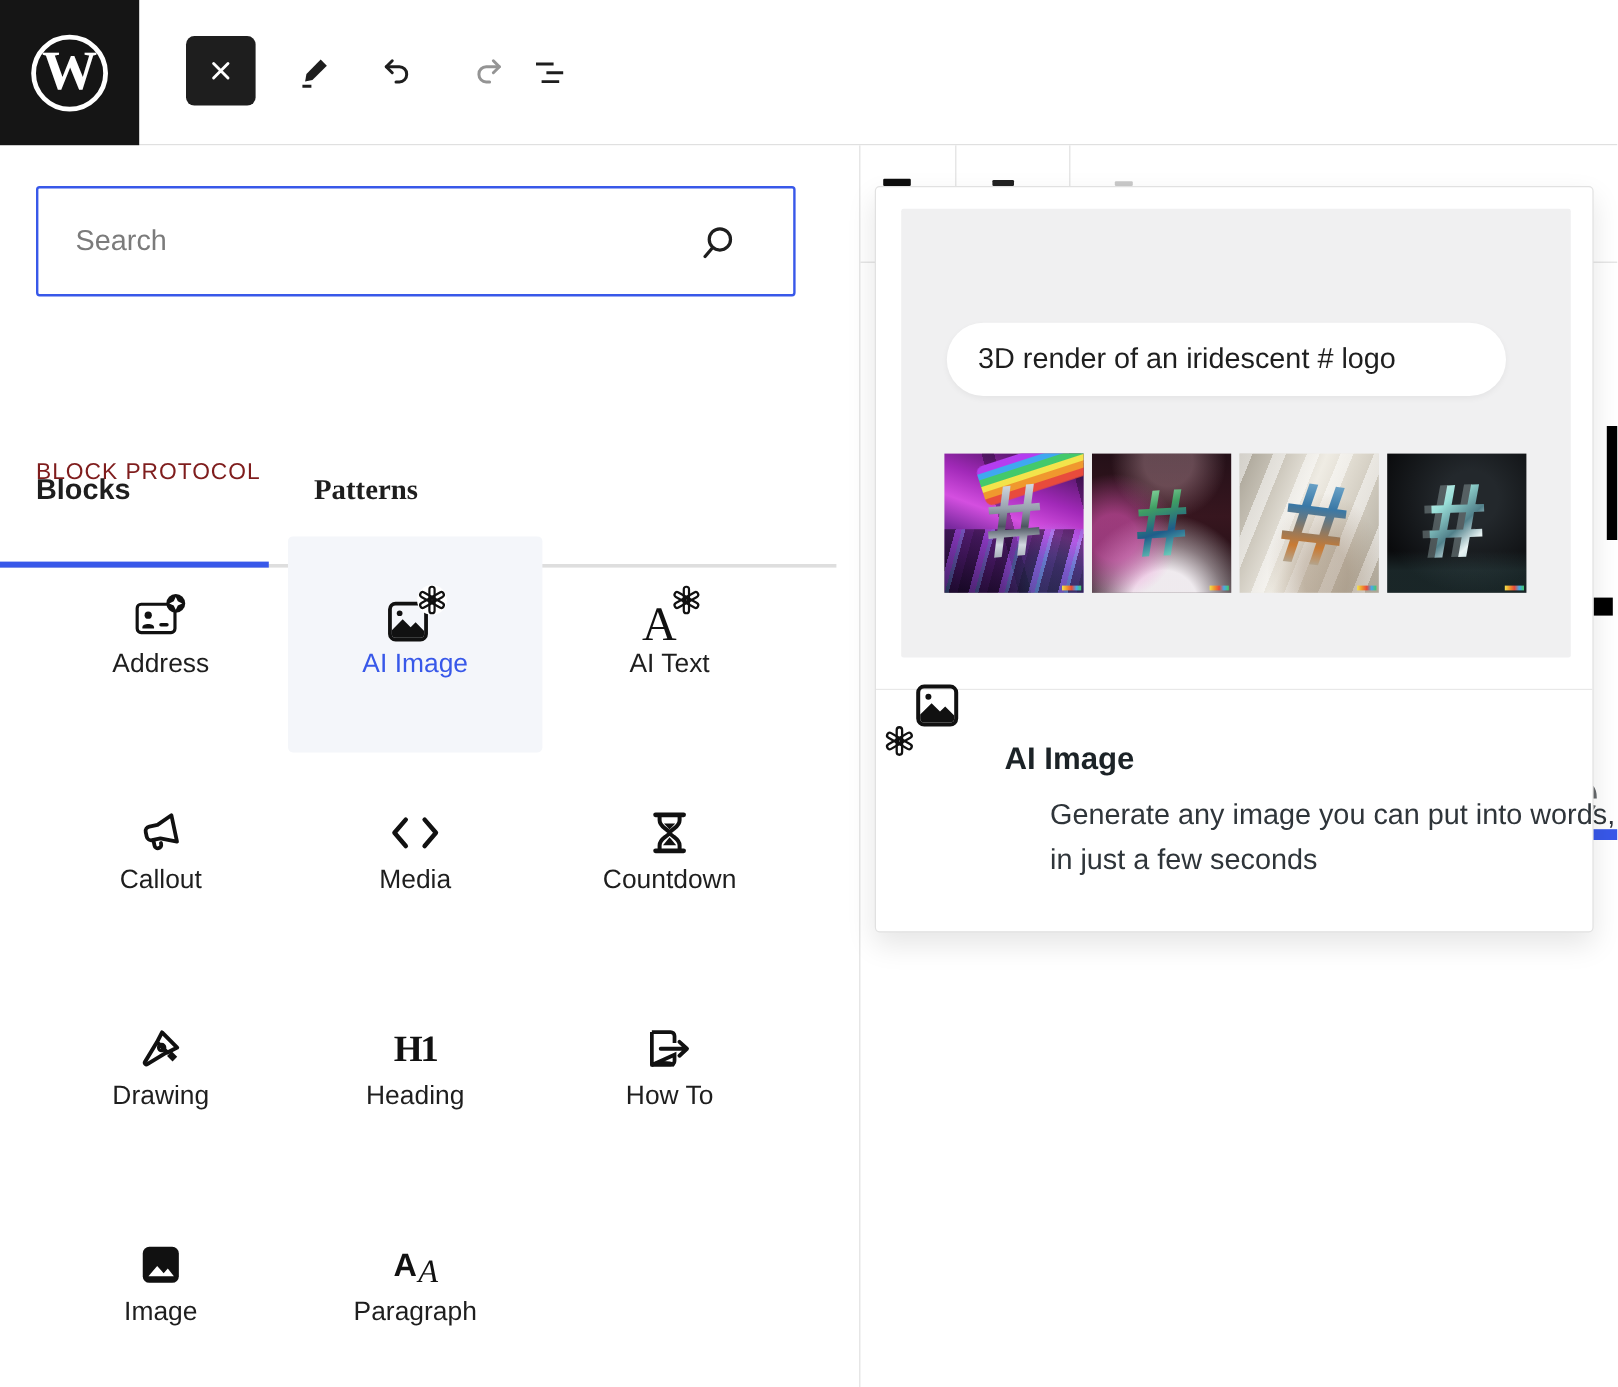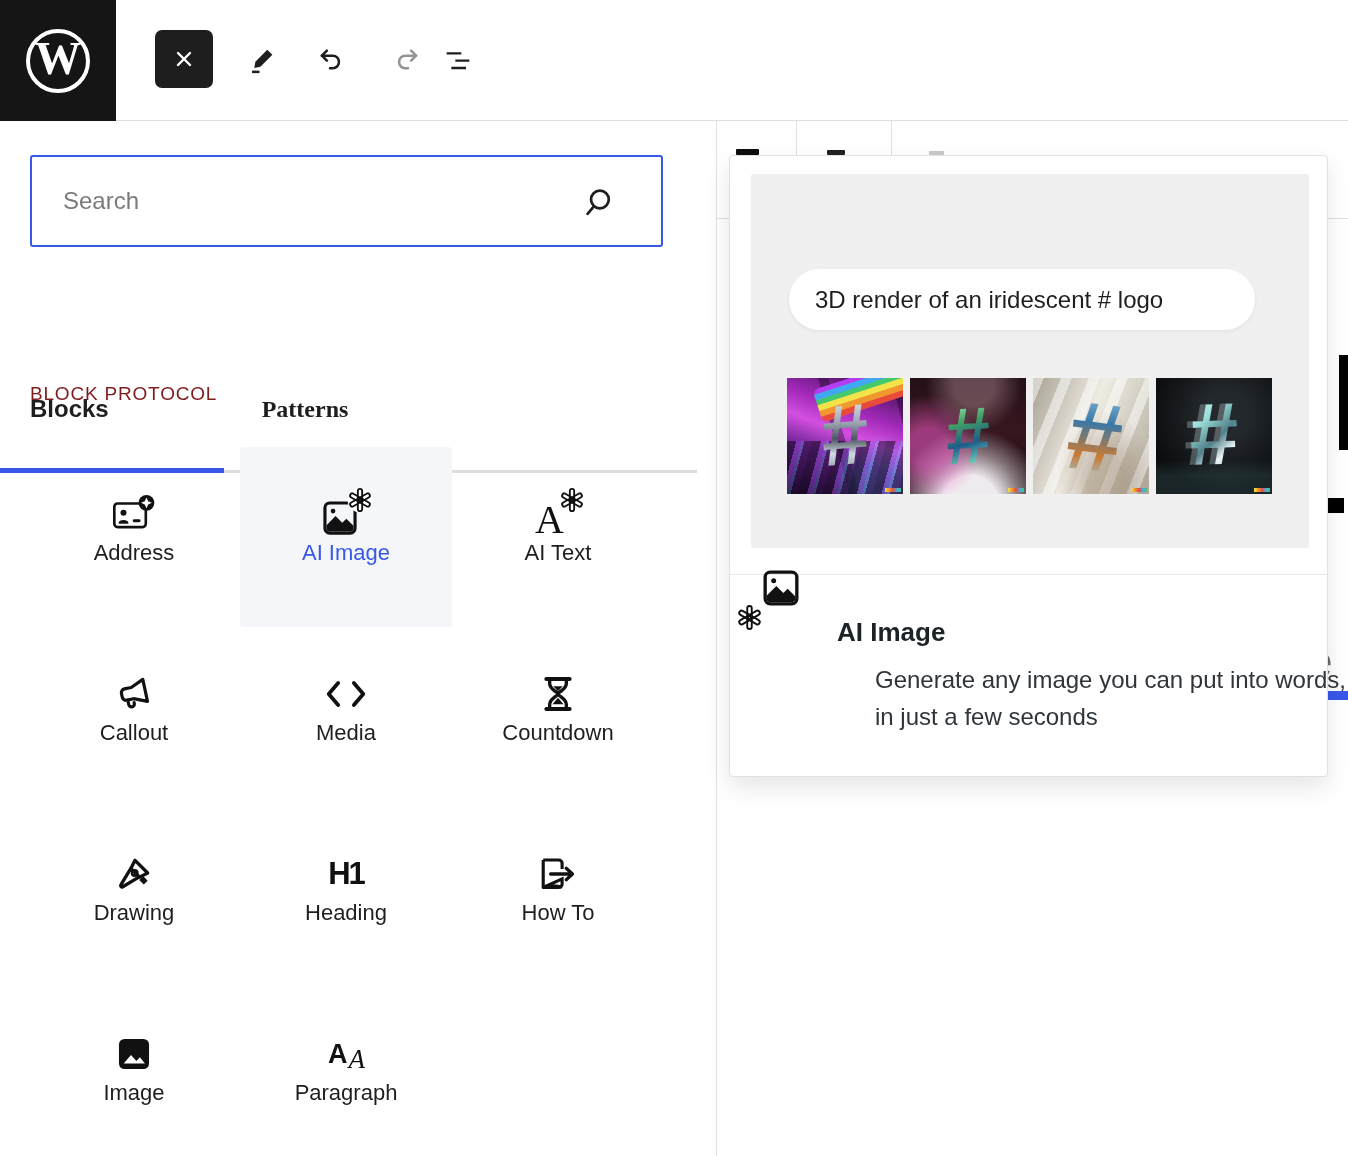--- a/index.html
+++ b/index.html
@@ -39,21 +39,21 @@
     display:flex; flex-direction:column; align-items:center; padding-top:41px; font-family:"Liberation Sans", sans-serif; }
   .cell.selected { background:#f4f6fa; }
   .icon-wrap { height:52px; display:flex; align-items:center; justify-content:center; color:#141414; }
   .blabel { font-size:22px; color:#1e1e1e; }
   .cell.selected .blabel { color:#3858E9; }
   
   .ai-ic { position:relative; width:50px; height:46px; }
   .ai-ic .base { position:absolute; left:0; bottom:0; }
   .ai-ic .swirl { position:absolute; right:-2px; top:-4px; }
   .ai-text-A { position:absolute; left:2px; bottom:0; font-family:"Liberation Serif", serif; font-size:40px; line-height:0.82; font-weight:500; color:#111; }
-  .h1-glyph { font-family:Liberation Sans, sans-serif; font-size:31px; font-weight:700; letter-spacing:-2px; color:#111; }
+  .h1-glyph { font-family:Liberation Serif, serif; font-size:31px; font-weight:700; letter-spacing:-2px; color:#111; }
   .para-glyph .a1 { font-size:27px; font-weight:700; color:#111; font-family:"Liberation Sans", sans-serif; }
   .para-glyph .a2 { font-size:27px; font-style:italic; font-family:"Liberation Serif", serif; color:#111; position:relative; top:5px; left:1px; }
   .divider-glyph { display:flex; flex-direction:column; align-items:center; gap:4px; }
   .divider-glyph i { display:block; height:3px; width:56px; background:#c9c9c9; border-radius:1px; }
   .divider-glyph i.black { width:92px; height:4px; background:#111; }
   
   .vline { position:absolute; top:121px; width:1px; height:98px; background:#e0e0e0; z-index:1; }
   .vl-1 { left:796px; } .vl-2 { left:891px; }
   .hline { position:absolute; left:698px; top:218px; width:650px; height:1px; background:#e0e0e0; z-index:1; }
   .frag { position:absolute; z-index:2; border-radius:1px; }

